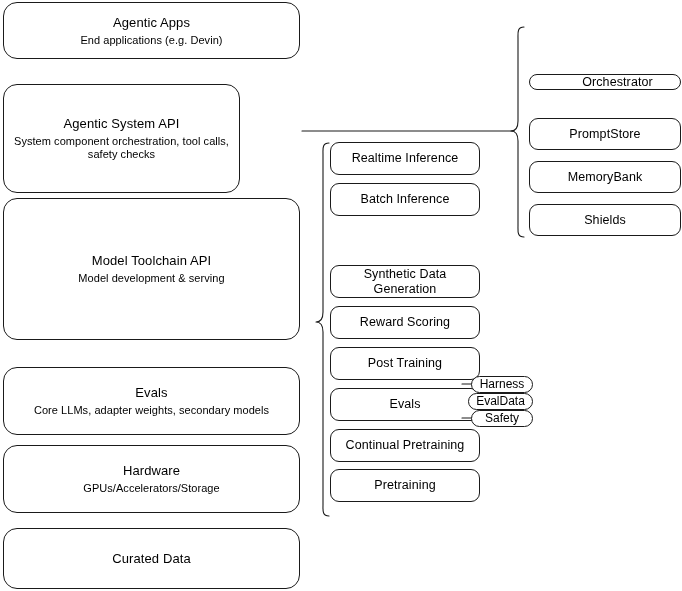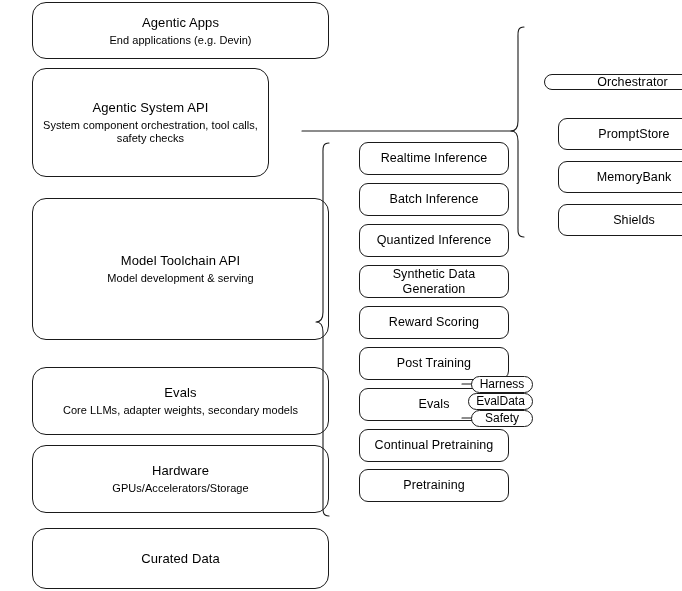--- a/index.html
+++ b/index.html
@@ -25,21 +25,20 @@
     box-sizing: border-box;
     background: #ffffff;
     border: 1px solid #1a1a1a;
     border-radius: 12px;
     display: flex;
     flex-direction: column;
     align-items: center;
     justify-content: center;
     text-align: center;
     color: #000000;
-    margin-left: 29px;
   }
   .node .title {
     font-size: 13px;
     line-height: 16px;
     letter-spacing: 0.1px;
   }
   .node .subtitle {
     font-size: 11px;
     line-height: 13px;
     margin-top: 3px;
@@ -122,21 +121,21 @@
 
     <line x1="462" y1="384" x2="476" y2="384"></line>
     <line x1="462" y1="418" x2="476" y2="418"></line>
   </svg>
 
   <div class="node layer" style="left:3px; top:2px; width:297px; height:57px;">
     <div class="title">Agentic Apps</div>
     <div class="subtitle">End applications (e.g. Devin)</div>
   </div>
 
-  <div class="node layer" style="left:3px; top:68px; width:237px; height:109px;justify-content:center;">
+  <div class="node layer" style="left:3px; top:84px; width:237px; height:109px;justify-content:center;">
     <div class="title">Agentic System API</div>
     <div class="subtitle">System component orchestration, tool calls, safety checks</div>
   </div>
 
   <div class="node layer" style="left:3px; top:198px; width:297px; height:142px;">
     <div class="title">Model Toolchain API</div>
     <div class="subtitle">Model development &amp; serving</div>
   </div>
 
   <div class="node layer" style="left:3px; top:367px; width:297px; height:68px;">
@@ -152,23 +151,20 @@
   <div class="node layer" style="left:3px; top:528px; width:297px; height:61px;">
     <div class="title">Curated Data</div>
   </div>
 
   <div class="node cap" style="left:330px; top:142px; width:150px; height:33px;">
     <div class="title">Realtime Inference</div>
   </div>
   <div class="node cap" style="left:330px; top:183px; width:150px; height:33px;">
     <div class="title">Batch Inference</div>
   </div>
-  <div class="node cap" style="left:330px; top:224px; width:150px; height:33px;">
-    <div class="title">Quantized Inference</div>
-  </div>
   <div class="node cap" style="left:330px; top:265px; width:150px; height:33px;">
     <div class="title">Synthetic Data Generation</div>
   </div>
   <div class="node cap" style="left:330px; top:306px; width:150px; height:33px;">
     <div class="title">Reward Scoring</div>
   </div>
   <div class="node cap" style="left:330px; top:347px; width:150px; height:33px;">
     <div class="title">Post Training</div>
   </div>
   <div class="node cap" style="left:330px; top:388px; width:150px; height:33px;">
@@ -184,21 +180,21 @@
   <div class="badge" style="left:471px; top:376px; width:62px; height:17px;">
     <span>Harness</span>
   </div>
   <div class="badge" style="left:468px; top:393px; width:65px; height:17px;">
     <span>EvalData</span>
   </div>
   <div class="badge" style="left:471px; top:410px; width:62px; height:17px;">
     <span>Safety</span>
   </div>
 
-  <div class="node cap" style="left:515px; top:74px; width:152px; height:16px;padding-left:25px;">
+  <div class="node cap" style="left:529px; top:74px; width:152px; height:16px;padding-left:25px;">
     <div class="title">Orchestrator</div>
   </div>
   <div class="node cap" style="left:529px; top:118px; width:152px; height:32px;">
     <div class="title">PromptStore</div>
   </div>
   <div class="node cap" style="left:529px; top:161px; width:152px; height:32px;">
     <div class="title">MemoryBank</div>
   </div>
   <div class="node cap" style="left:529px; top:204px; width:152px; height:32px;">
     <div class="title">Shields</div>

